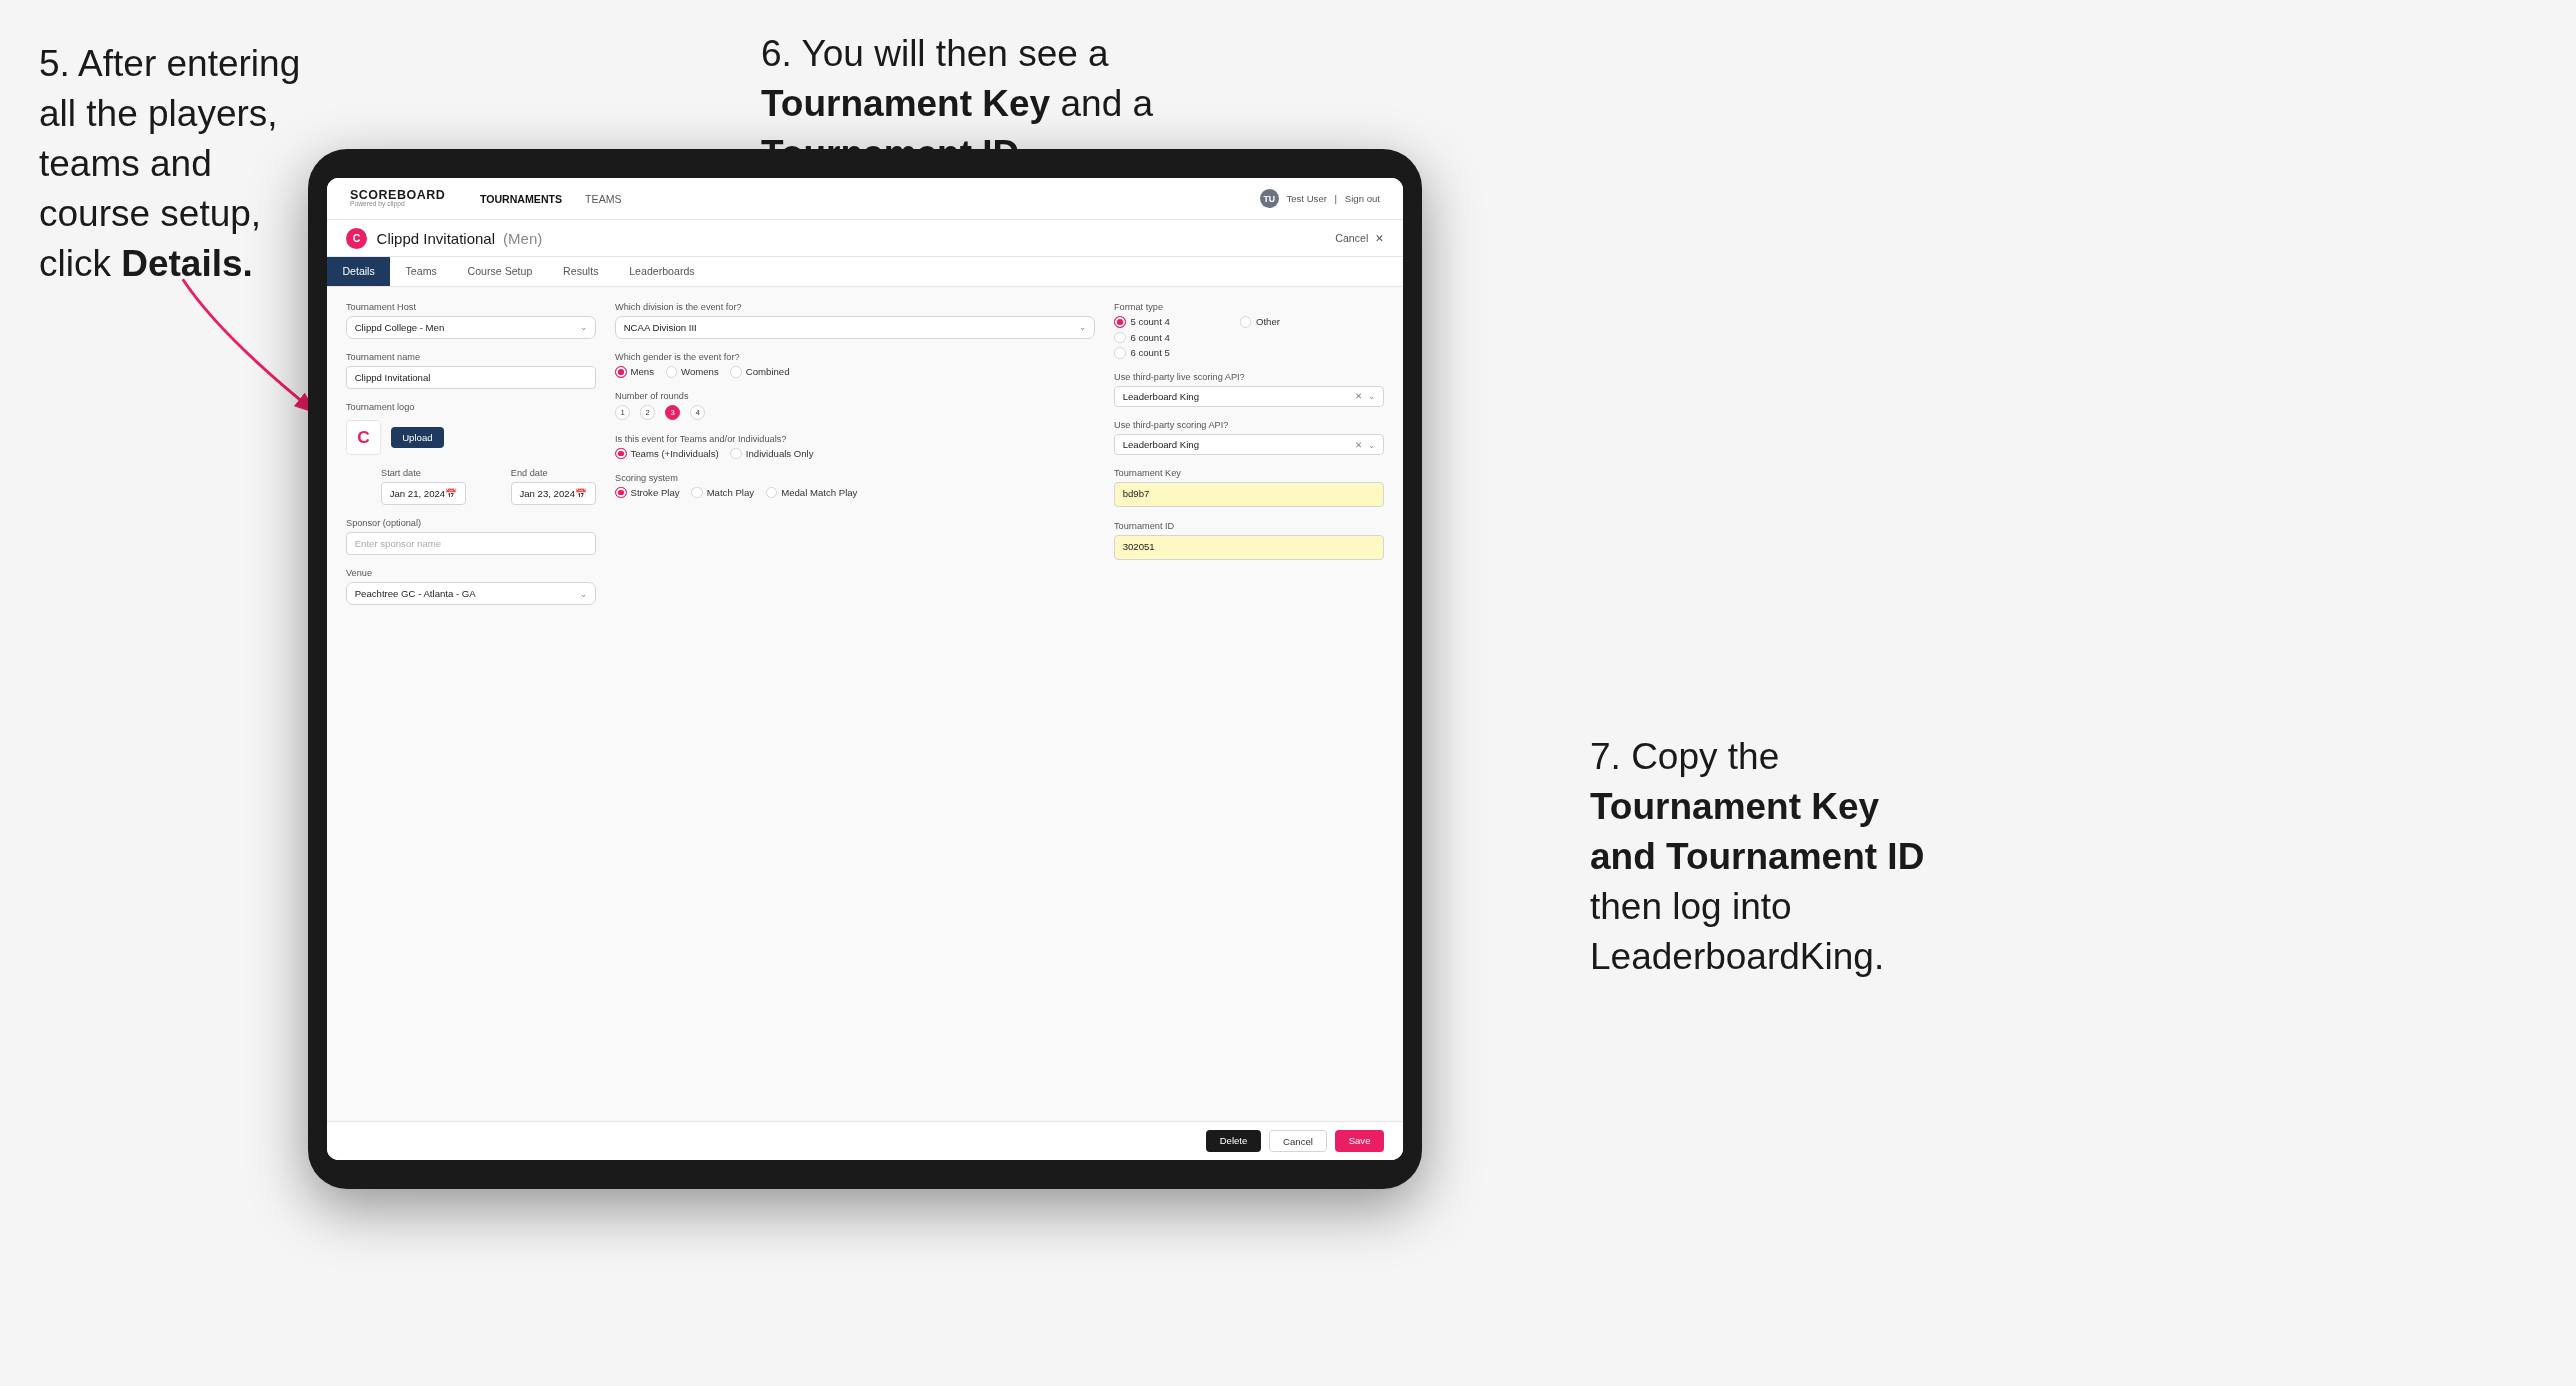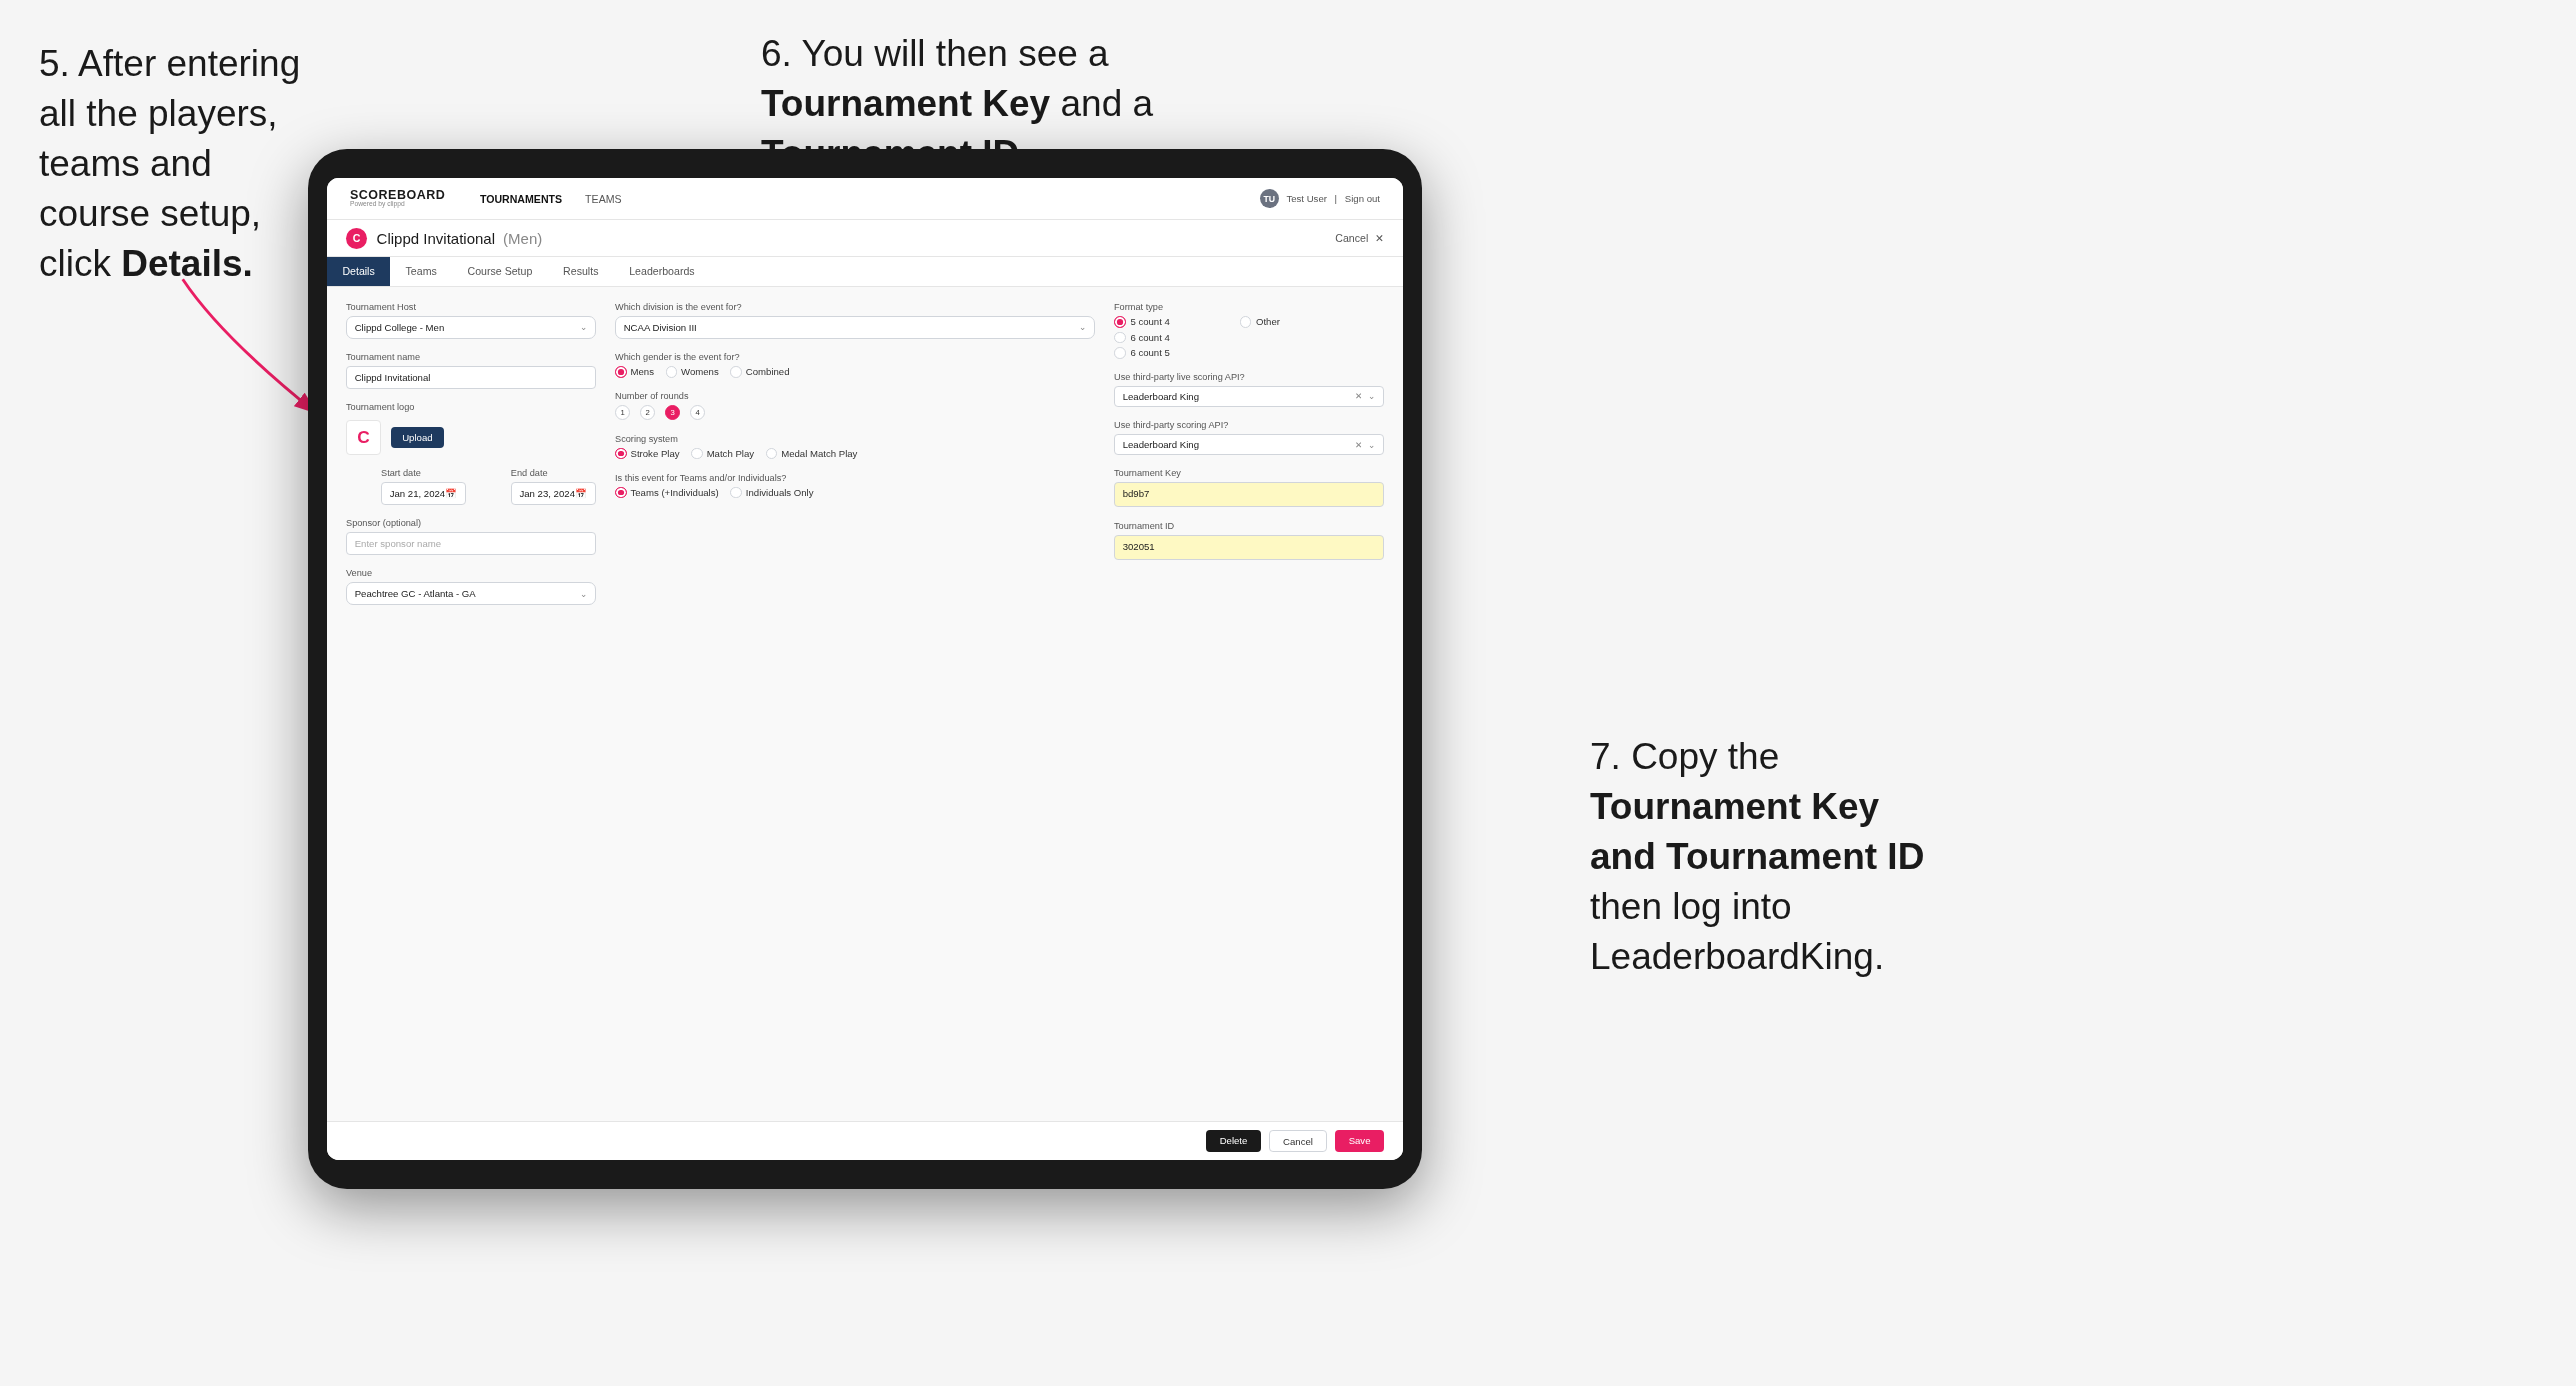--- a/index.html
+++ b/index.html
@@ -641,46 +641,46 @@
             </div>
             <div class="radio-item">
               <div class="round-circle selected">3</div>
             </div>
             <div class="radio-item">
               <div class="round-circle">4</div>
             </div>
           </div>
         </div>
         <div class="field-group">
+          <span class="field-label">Is this event for Teams and/or Individuals?</span>
+          <div class="radio-group">
+            <div class="radio-item">
+              <div class="radio-circle selected"></div>
+              <span>Teams (+Individuals)</span>
+            </div>
+            <div class="radio-item">
+              <div class="radio-circle"></div>
+              <span>Individuals Only</span>
+            </div>
+          </div>
+        </div>
+        <div class="field-group">
           <span class="field-label">Scoring system</span>
           <div class="radio-group">
             <div class="radio-item">
               <div class="radio-circle selected"></div>
               <span>Stroke Play</span>
             </div>
             <div class="radio-item">
               <div class="radio-circle"></div>
               <span>Match Play</span>
             </div>
             <div class="radio-item">
               <div class="radio-circle"></div>
               <span>Medal Match Play</span>
-            </div>
-          </div>
-        </div>
-        <div class="field-group">
-          <span class="field-label">Is this event for Teams and/or Individuals?</span>
-          <div class="radio-group">
-            <div class="radio-item">
-              <div class="radio-circle selected"></div>
-              <span>Teams (+Individuals)</span>
-            </div>
-            <div class="radio-item">
-              <div class="radio-circle"></div>
-              <span>Individuals Only</span>
             </div>
           </div>
         </div>
       </div>
 
       <div class="right-col">
         <div class="field-group">
           <span class="field-label">Format type</span>
           <div class="format-row">
             <div class="format-item">

